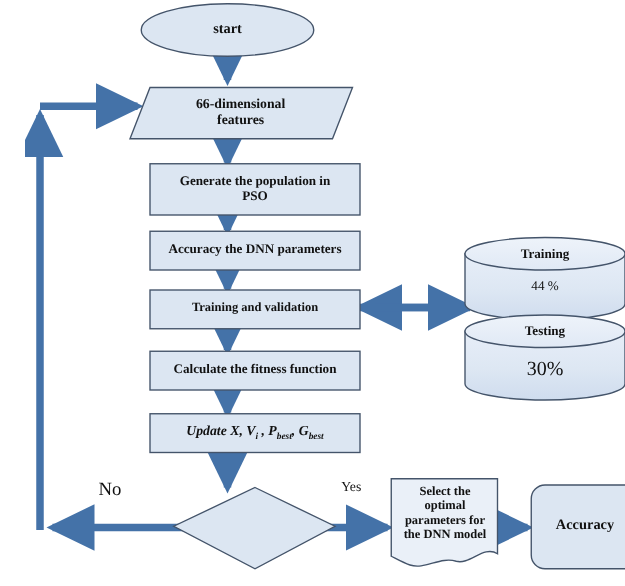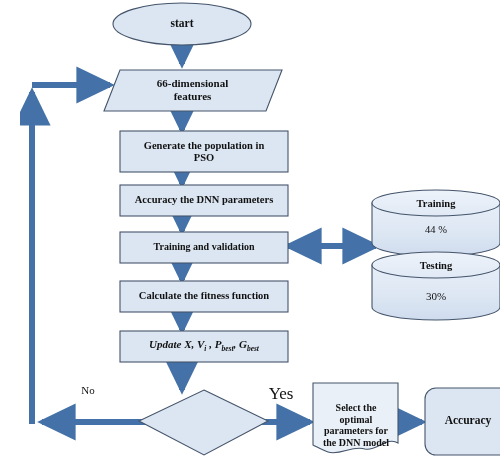--- a/index.html
+++ b/index.html
@@ -43,28 +43,28 @@
     text-align: center;
   }
   .lbl-start      { left: 93px;  top: 3px;   width: 138px; height: 42px; font-size: 11.5px; }
   .lbl-features   { left: 95px;  top: 70px;  width: 155px; height: 40px; font-size: 11px;  }
   .lbl-generate   { left: 101px; top: 134px; width: 166px; height: 35px; font-size: 10.5px; }
   .lbl-setting    { left: 101px; top: 188px; width: 166px; height: 24px; font-size: 10.5px; }
   .lbl-training   { left: 101px; top: 235px; width: 166px; height: 24px; font-size: 10px; }
   .lbl-fitness    { left: 101px; top: 284px; width: 166px; height: 24px; font-size: 10.5px; }
   .lbl-update     { left: 101px; top: 334px; width: 166px; height: 24px; font-size: 11px; font-style: italic;  }
   .lbl-satisfied  { left: 120px; top: 409px; width: 128px; height: 24px; font-size: 10.5px; font-weight: normal; }
-  .lbl-select     { left: 295px; top: 386px; width: 82px;  height: 62px; font-size: 10px; align-items: flex-end; padding-top: 2px; box-sizing: border-box;}
+  .lbl-select     { left: 295px; top: 386px; width: 82px;  height: 62px; font-size: 10px; align-items: flex-start; padding-top: 2px; box-sizing: border-box;}
   .lbl-accuracy   { left: 406px; top: 390px; width: 84px;  height: 62px; font-size: 11.5px; }
   .lbl-train-t    { left: 358px; top: 196px; width: 116px; height: 16px; font-size: 10.5px; }
   .lbl-train-p    { left: 358px; top: 222px; width: 116px; height: 16px; font-size: 10.5px; font-weight: normal;}
   .lbl-test-t     { left: 358px; top: 258px; width: 116px; height: 16px; font-size: 10.5px; }
-  .lbl-test-p     { left: 358px; top: 288px; width: 116px; height: 16px; font-size: 11px; font-weight: normal;}
-  .lbl-no         { left: 48px;  top: 384px; width: 40px;  height: 16px; font-size: 11px; }
-  .lbl-yes        { left: 241px; top: 384px; width: 40px;  height: 16px; font-size: 17px; }
+  .lbl-test-p     { left: 358px; top: 288px; width: 116px; height: 16px; font-size: 16px; font-weight: normal;}
+  .lbl-no         { left: 48px;  top: 384px; width: 40px;  height: 16px; font-size: 15px; }
+  .lbl-yes        { left: 241px; top: 384px; width: 40px;  height: 16px; font-size: 11px; }
   sub { font-size: 0.68em; }
 </style>
 </head>
 <body>
 
 <div id="canvas">
 
   <svg id="flow-svg" viewBox="0 0 500 469">
     <defs>
       <linearGradient id="cylGrad" x1="0" y1="0" x2="0" y2="1">

